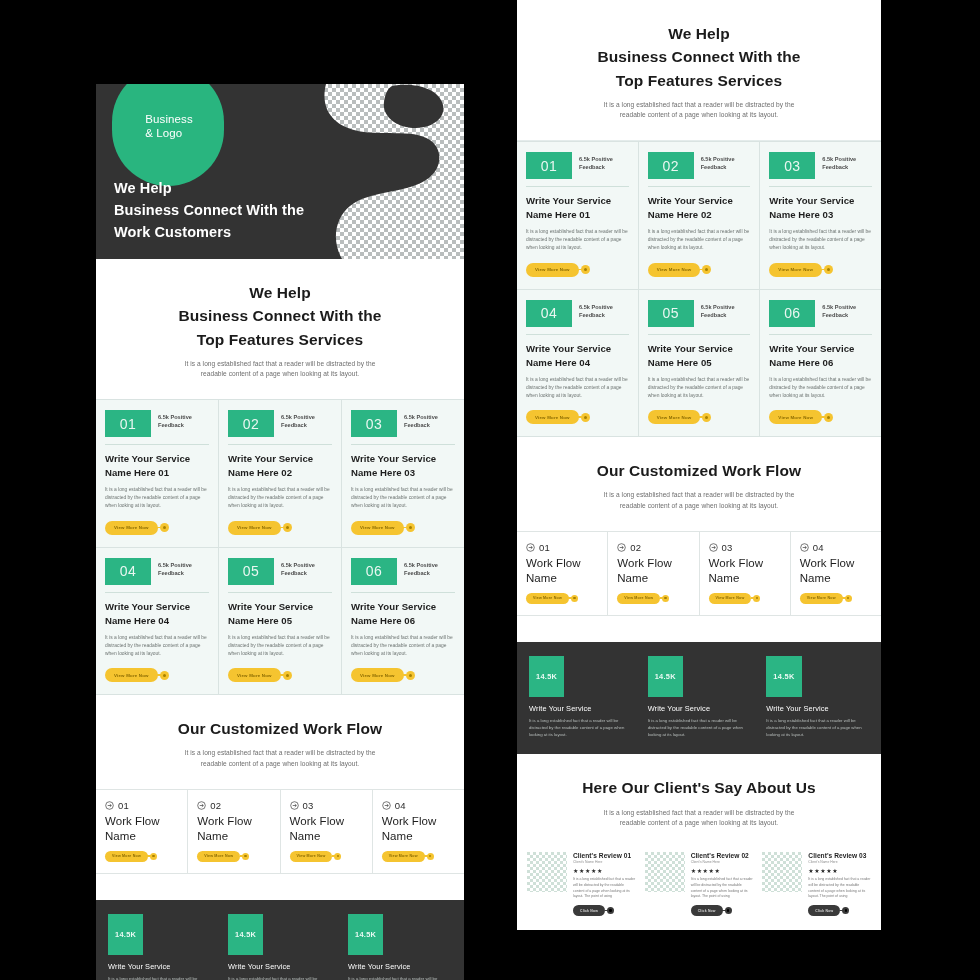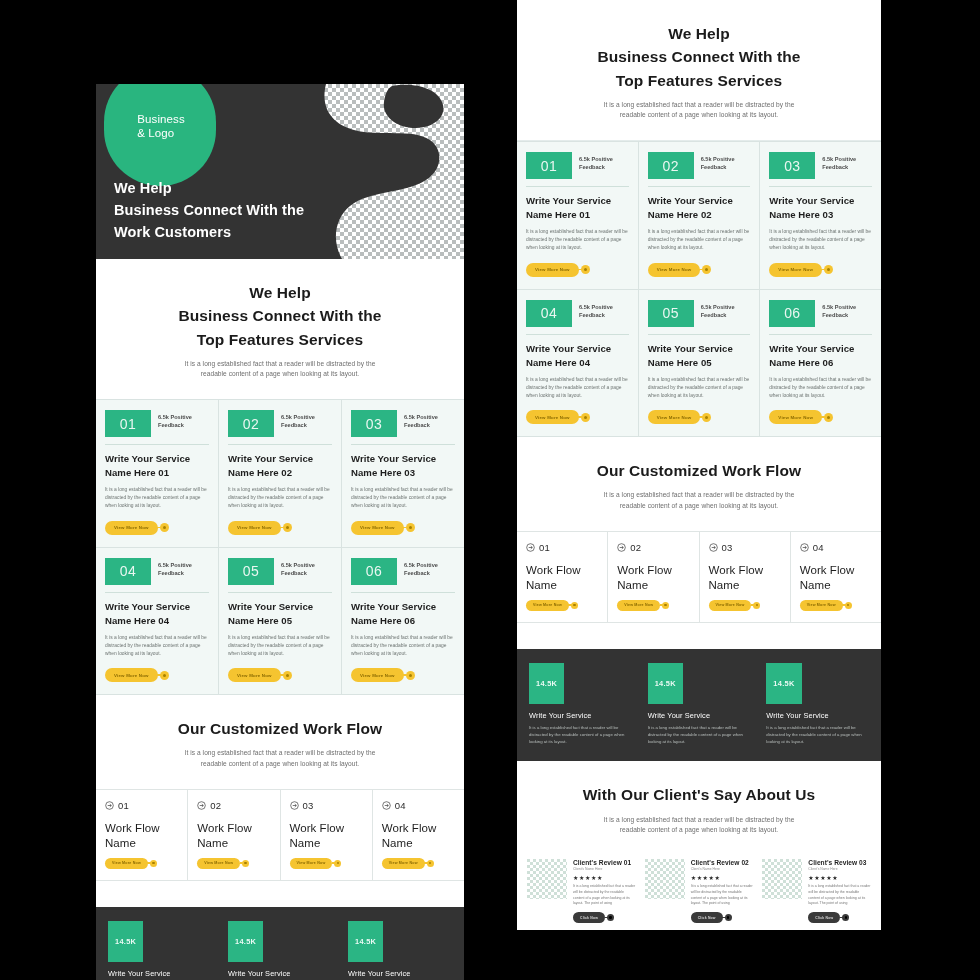--- a/index.html
+++ b/index.html
@@ -23,21 +23,21 @@
     background: #ffffff; overflow: hidden;
   }
 
   
   .hero {
     position: relative; width: 100%; height: 175px;
     background: #333333; overflow: hidden;
   }
   .hero-blob-wrap { position:absolute; inset:0; }
   .logo-circle {
-    position: absolute; left: 8px; top: -18px;
+    position: absolute; left: 16px; top: -18px;
     width: 112px; height: 120px;
     background: #29b57f;
     border-radius: 0 0 56px 56px;
     border-top-left-radius: 56px; border-top-right-radius: 56px;
     display: flex; align-items: center; justify-content: center;
     z-index: 4;
   }
   .logo-circle .logo-text {
     color: #ffffff; font-size: 11.5px; line-height: 1.25;
     text-align: left; padding-left: 2px; letter-spacing: .1px;
@@ -116,21 +116,21 @@
   .wf-grid {
     display:grid; grid-template-columns: repeat(4, 1fr);
     background:#dfe5e4; gap:1px;
     border-top:1px solid #dfe5e4; border-bottom:1px solid #dfe5e4;
   }
   .wf-card { background:#fff; padding: 10px 9px 11px; }
   .wf-num-row { display:flex; align-items:center; gap:4px; }
   .wf-ico { width: 9px; height: 9px; display:block; }
   .wf-num { font-size: 9.5px; color:#2b2b2b; letter-spacing:.2px; }
   .wf-name {
-    margin-top: 10px; font-size: 11.5px; color:#1e1e1e;
+    margin-top: 3px; font-size: 11.5px; color:#1e1e1e;
     line-height: 1.3; letter-spacing:.05px;
   }
   .wf-btn { margin-top: 7px; display:flex; align-items:center; gap:2px;}
   .wf-btn .pill { font-size: 3.6px; padding: 3.4px 7px; border-radius:7px;}
   .wf-btn .pill-knob { width:7px; height:7px;}
   .wf-btn .pill-knob::before{ left:-2.5px; top:2.8px; width:4px; height:1.3px;}
   .wf-btn .pill-knob::after{ left:2.3px; top:2.3px; width:2.4px; height:2.4px;}
 
   .spacer-white { height: 26px; background:#fff; }
 
@@ -684,21 +684,21 @@
         <div class="stat-desc">It is a long established fact that a reader will be distracted by the readable content of a page when looking at its layout.</div>
       </div>
       <div>
         <span class="stat-badge">14.5K</span>
         <div class="stat-title">Write Your Service</div>
         <div class="stat-desc">It is a long established fact that a reader will be distracted by the readable content of a page when looking at its layout.</div>
       </div>
     </div>
 
     <div class="sec-head">
-      <div class="sec-title">With Our Client's Say About Us</div>
+      <div class="sec-title">Here Our Client's Say About Us</div>
       <div class="sec-sub">
         <div>It is a long established fact that a reader will be distracted by the</div>
         <div>readable content of a page when looking at its layout.</div>
       </div>
     </div>
 
     <div class="tst-grid">
       <div class="tst-card">
         <div class="tst-avatar"></div>
         <div class="tst-body">

